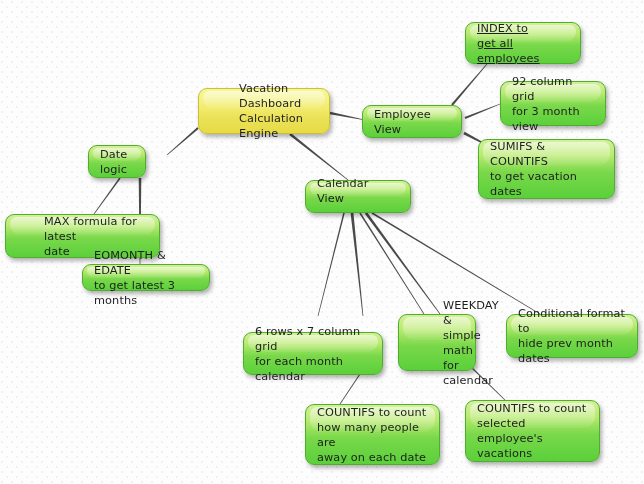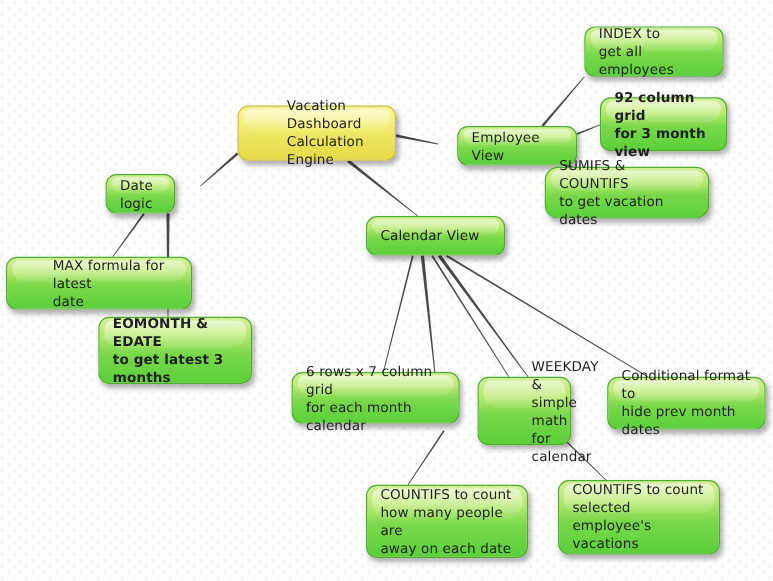--- a/index.html
+++ b/index.html
@@ -88,34 +88,34 @@
       <polygon points="350.6079161362581,213.14866915049672 362.65197903406454,316.0371672876242 363.34802096593546,315.9628327123758 353.3920838637419,212.85133084950328" fill="#4a4a4a"></polygon>
       <polygon points="359.3664802208103,213.4014382759222 423.70435743637813,314.187337862097 424.29564256362187,313.812662137903 360.6335197791897,212.5985617240778" fill="#4a4a4a"></polygon>
       <polygon points="364.8706776315293,213.8274243095726 439.71766940788234,314.2068560773931 440.28233059211766,313.7931439226069 367.1293223684707,212.1725756904274" fill="#4a4a4a"></polygon>
       <polygon points="371.5878033833858,213.6856339761504 539.8196639802313,314.2999648645658 540.1803360197687,313.7000351354342 372.4121966166142,212.3143660238496" fill="#4a4a4a"></polygon>
       <polygon points="369.4591673086804,358.6394448724536 339.70878239698175,403.80585493132116 340.29121760301825,404.19414506867884 370.5408326913196,359.3605551275464" fill="#4a4a4a"></polygon>
       <polygon points="469.5470893052289,366.4662315975585 504.75612501050784,400.25104778330075 505.24387498949216,399.74895221669925 470.4529106947711,365.5337684024415" fill="#4a4a4a"></polygon>
     </svg>
   <div id="node-layer">
       <div class="node yellow" style="left: 198px; top: 88px; width: 132px; height: 46px;"><span class="txt">Vacation Dashboard
 Calculation Engine</span></div>
-      <div class="node green" style="left: 381px; top: 105px; width: 100px; height: 33px;"><span class="txt">Employee View</span></div>
-      <div class="node green" style="left: 305px; top: 180px; width: 116px; height: 33px;"><span class="txt">Calendar View</span></div>
+      <div class="node green" style="left: 362px; top: 105px; width: 100px; height: 33px;"><span class="txt">Employee View</span></div>
+      <div class="node green" style="left: 305px; top: 180px; width: 106px; height: 33px; align-items: flex-end;"><span class="txt">Calendar View</span></div>
       <div class="node green" style="left: 88px; top: 145px; width: 58px; height: 33px;"><span class="txt">Date logic</span></div>
-      <div class="node green" style="left: 487px; top: 22px; width: 116px; height: 42px;"><span class="txt">INDEX to
+      <div class="node green" style="left: 465px; top: 22px; width: 116px; height: 42px; text-decoration: underline;"><span class="txt">INDEX to
 get all employees</span></div>
-      <div class="node green" style="left: 500px; top: 81px; width: 106px; height: 45px; font-weight: bold;"><span class="txt">92 column grid
+      <div class="node green" style="left: 500px; top: 81px; width: 106px; height: 45px;"><span class="txt">92 column grid
 for 3 month view</span></div>
-      <div class="node green" style="left: 454px; top: 139px; width: 137px; height: 43px; border-radius: 11px;"><span class="txt">SUMIFS &amp; COUNTIFS
+      <div class="node green" style="left: 478px; top: 139px; width: 137px; height: 60px;"><span class="txt">SUMIFS &amp; COUNTIFS
 to get vacation dates</span></div>
       <div class="node green" style="left: 5px; top: 214px; width: 155px; height: 44px; padding-left: 38px;"><span class="txt">MAX formula for latest
 date</span></div>
-      <div class="node green" style="left: 82px; top: 264px; width: 128px; height: 56px; font-weight: bold;"><span class="txt">EOMONTH &amp; EDATE
+      <div class="node green" style="left: 82px; top: 264px; width: 128px; height: 27px;"><span class="txt">EOMONTH &amp; EDATE
 to get latest 3 months</span></div>
-      <div class="node green" style="left: 243px; top: 310px; width: 140px; height: 43px;"><span class="txt">6 rows x 7 column grid
+      <div class="node green" style="left: 243px; top: 332px; width: 140px; height: 43px;"><span class="txt">6 rows x 7 column grid
 for each month calendar</span></div>
       <div class="node green" style="left: 398px; top: 314px; width: 78px; height: 57px; padding-left: 44px;"><span class="txt">WEEKDAY &amp;
 simple math
 for calendar</span></div>
       <div class="node green" style="left: 506px; top: 314px; width: 132px; height: 44px;"><span class="txt">Conditional format to
 hide prev month dates</span></div>
       <div class="node green" style="left: 305px; top: 404px; width: 135px; height: 61px;"><span class="txt">COUNTIFS to count
 how many people are
 away on each date</span></div>
       <div class="node green" style="left: 465px; top: 400px; width: 135px; height: 62px;"><span class="txt">COUNTIFS to count

